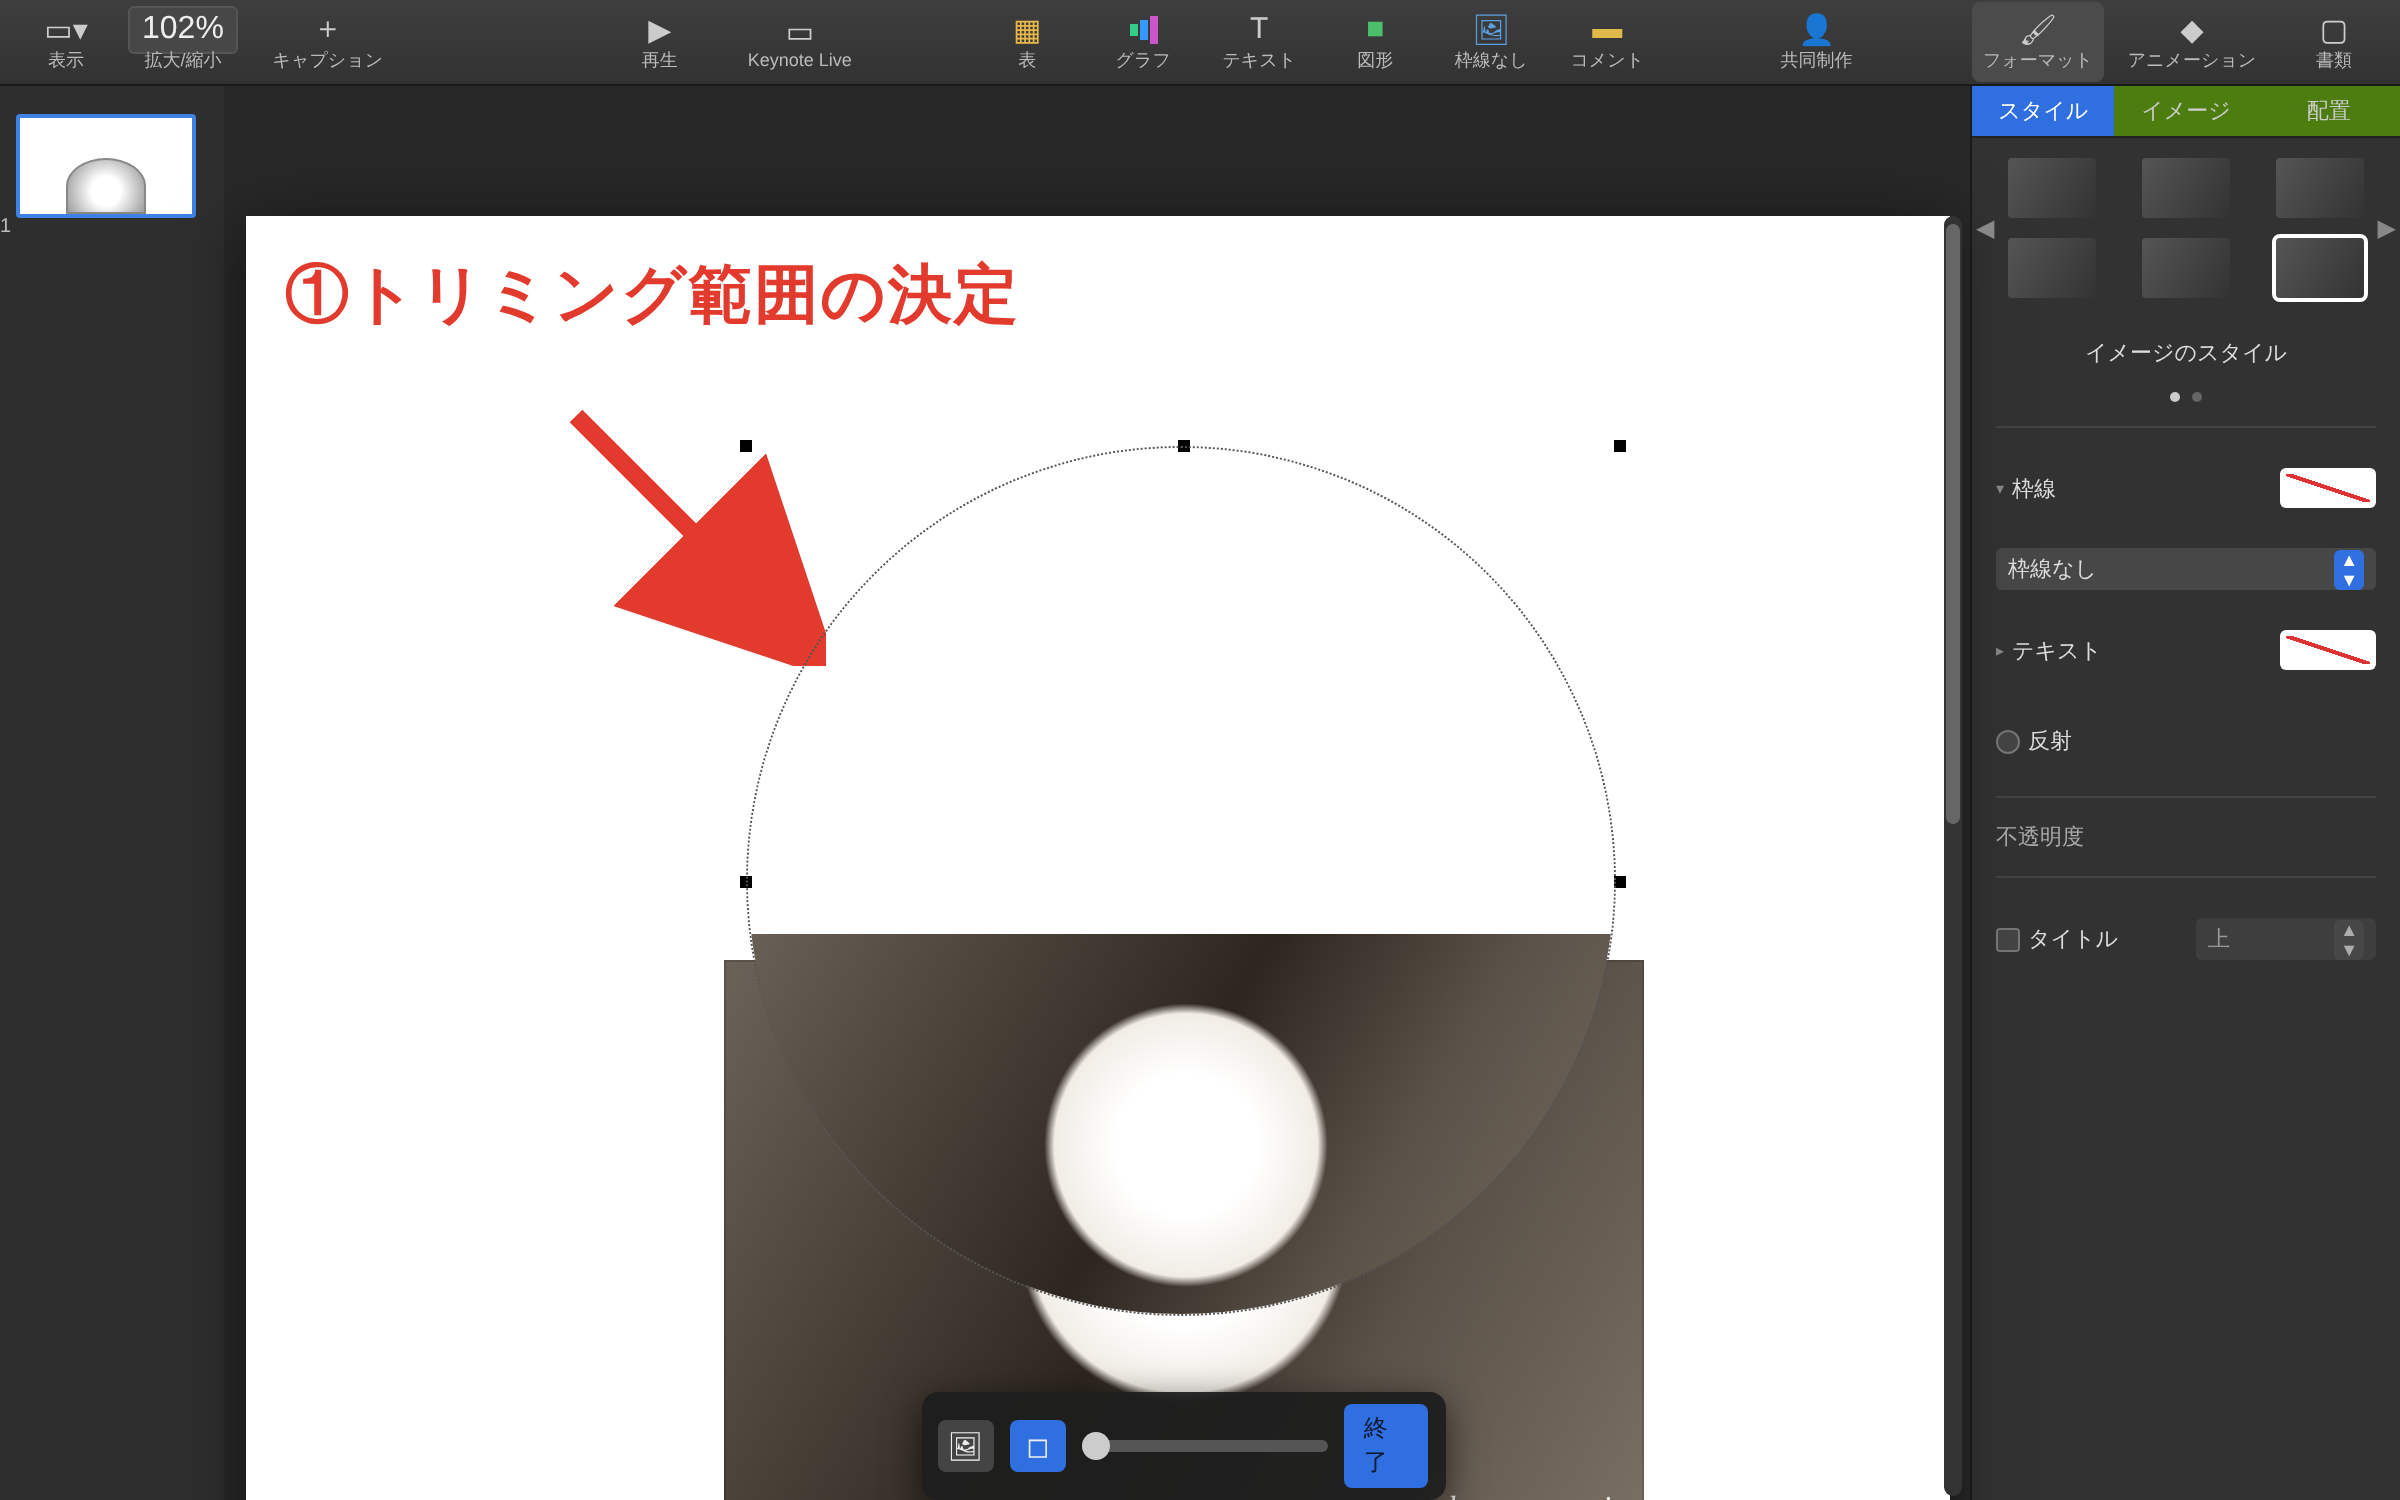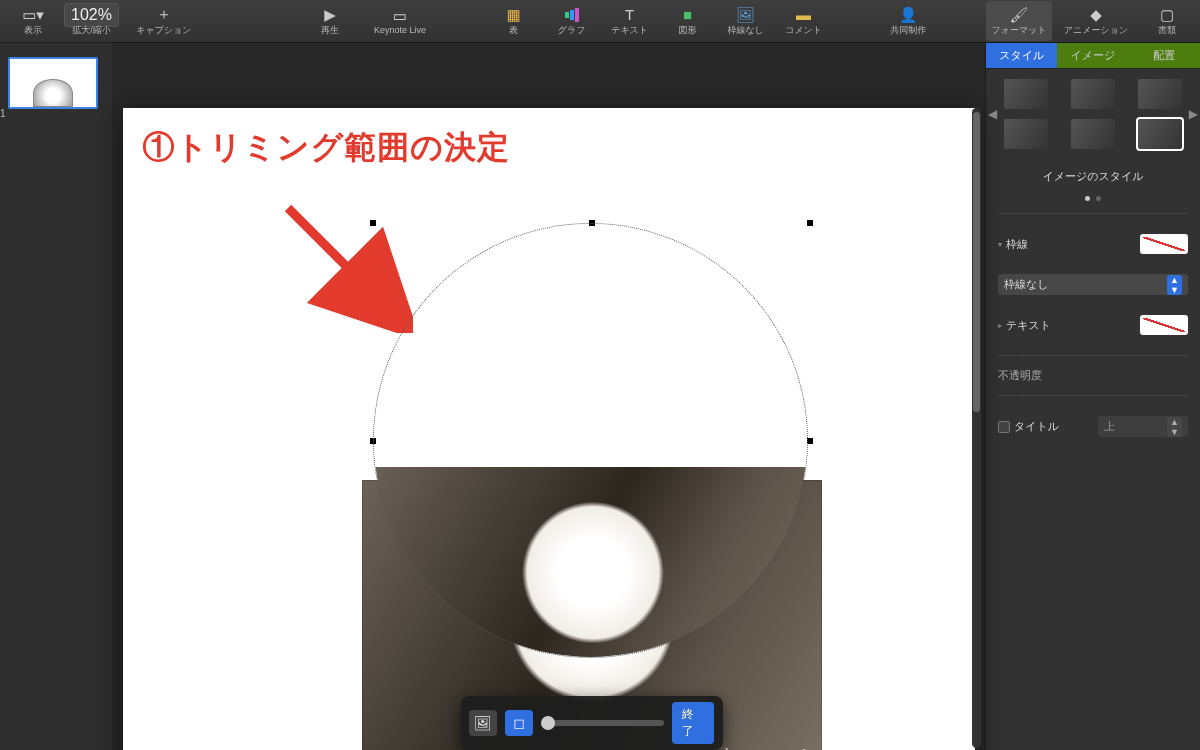--- a/index.html
+++ b/index.html
@@ -125,21 +125,21 @@
   .mbtn{
     width:30px;height:26px;border-radius:4px;
     display:flex;align-items:center;justify-content:center;
     color:#eee;font-size:14px;
   }
   .mbtn.blue{background:#2f6fe0;}
   .mbtn.dark{background:#444;}
   .mslider{ width:130px; height:6px; background:#555; border-radius:3px; position:relative;}
   .mslider .knob{position:absolute;left:0;top:-4px;width:14px;height:14px;border-radius:50%;background:#ccc;}
   .done{
-    background:#2f6fe0;color:#fef9c3;padding:4px 10px;border-radius:4px;font-size:12px;
+    background:#2f6fe0;color:#0f172a;padding:4px 10px;border-radius:4px;font-size:12px;
   }
   .scrollbar{
     position:absolute; right:4px; top:65px; width:9px; height:640px;
     background:#333; border-radius:5px;
   }
   .scrollbar .sthumb{position:absolute;left:1px;top:4px;width:7px;height:300px;background:#666;border-radius:4px;}
 
   
   .inspector{
     width:215px; background:#323232;
@@ -374,20 +374,26 @@
       </div>
 
       <div class="row">
         <div class="lab">
             <span class="disc">▸</span>
             <span>テキスト</span>
           </div>
         <div class="swatch"></div>
       </div>
 
+      <div class="row">
+        <div class="lab">
+            <span class="check circle"></span>
+            <span>反射</span>
+          </div>
+      </div>
 
       <div class="seprow"></div>
 
       <div class="opacity-block">
         <div class="lab">不透明度</div>
       </div>
 
       <div class="seprow"></div>
 
       <div class="row">

